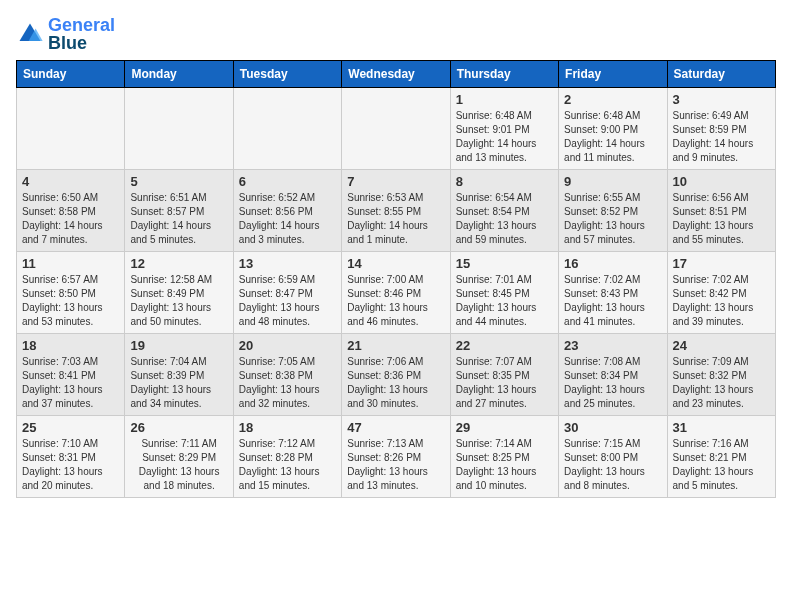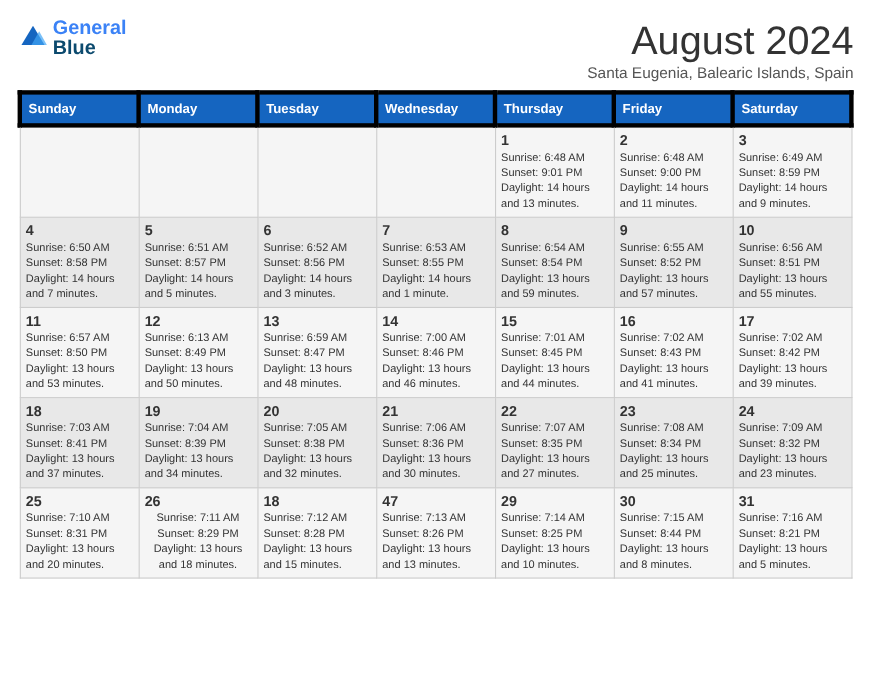--- a/index.html
+++ b/index.html
@@ -56,21 +56,21 @@
       width: 100%;
       border-collapse: collapse;
       font-size: 11px;
     }
     thead th {
       background: #1565c0;
       color: #fff;
       text-align: left;
       padding: 6px 6px;
       font-size: 12px;
-      border: 4px solid #000000;
+      border: 1px solid #000000;
     }
     tbody td {
       border: 1px solid #ccc;
       vertical-align: top;
       padding: 4px 5px;
       height: 80px;
       width: calc(100% / 7);
       color: #333;
     }
     tbody tr:nth-child(odd) td {
@@ -101,24 +101,20 @@
   <div class="logo">
     <svg class="logo-icon" viewBox="0 0 40 40">
       <polygon points="20,5 35,30 5,30" fill="#1565c0"></polygon>
       <polygon points="28,12 38,30 18,30" fill="#42a5f5" opacity="0.7"></polygon>
     </svg>
     <div class="logo-text">
       <span class="logo-general">General</span>
       <span class="logo-blue">Blue</span>
     </div>
   </div>
-  <div class="title-area">
-    <div class="month-title">August 2024</div>
-    <div class="location">Santa Eugenia, Balearic Islands, Spain</div>
-  </div>
 </div>
 
 <table>
   <thead>
     <tr id="header-row">
     <th>Sunday</th>
         <th>Monday</th>
         <th>Tuesday</th>
         <th>Wednesday</th>
         <th>Thursday</th>
@@ -208,21 +204,21 @@
       <tr>
         <td>
           <span class="day-num">11</span>
           <div class="day-info" style="white-space: pre-line;">Sunrise: 6:57 AM
 Sunset: 8:50 PM
 Daylight: 13 hours
 and 53 minutes.</div>
         </td>
         <td>
           <span class="day-num">12</span>
-          <div class="day-info" style="white-space: pre-line;">Sunrise: 6:13 AM
+          <div class="day-info" style="white-space: pre-line;">Sunrise: 12:58 AM
 Sunset: 8:49 PM
 Daylight: 13 hours
 and 50 minutes.</div>
         </td>
         <td>
           <span class="day-num">13</span>
           <div class="day-info" style="white-space: pre-line;">Sunrise: 6:59 AM
 Sunset: 8:47 PM
 Daylight: 13 hours
 and 48 minutes.</div>
@@ -339,21 +335,21 @@
         <td>
           <span class="day-num">29</span>
           <div class="day-info" style="white-space: pre-line;">Sunrise: 7:14 AM
 Sunset: 8:25 PM
 Daylight: 13 hours
 and 10 minutes.</div>
         </td>
         <td>
           <span class="day-num">30</span>
           <div class="day-info" style="white-space: pre-line;">Sunrise: 7:15 AM
-Sunset: 8:44 PM
+Sunset: 8:00 PM
 Daylight: 13 hours
 and 8 minutes.</div>
         </td>
         <td>
           <span class="day-num">31</span>
           <div class="day-info" style="white-space: pre-line;">Sunrise: 7:16 AM
 Sunset: 8:21 PM
 Daylight: 13 hours
 and 5 minutes.</div>
         </td>

